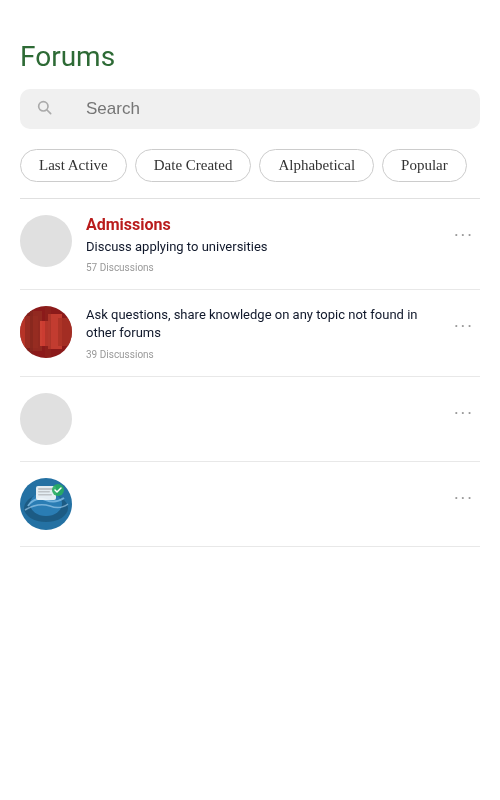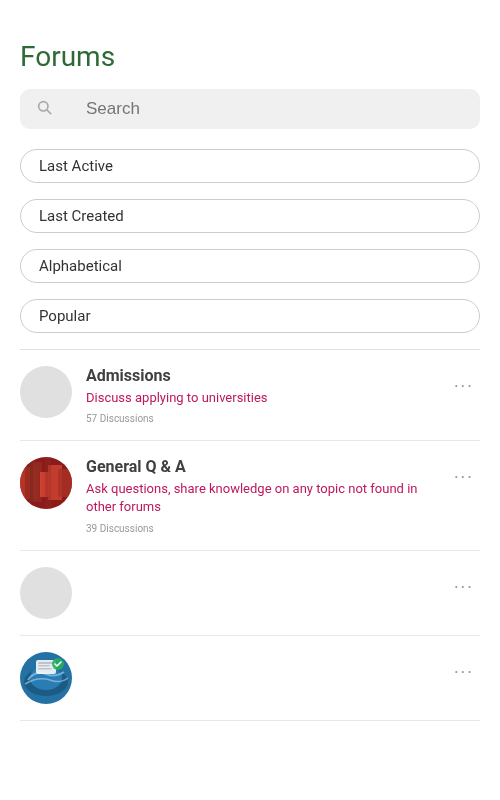--- a/index.html
+++ b/index.html
@@ -47,26 +47,27 @@
       border: none;
       background: transparent;
       font-size: 17px;
       color: #aaa;
       outline: none;
       width: 100%;
     }
 
     .filter-tabs {
       display: flex;
-      flex-direction: column;
-      gap: 16px;
+      flex-direction: row;
+      gap: 8px;
       overflow-x: auto;
       padding-bottom: 12px;
       margin-bottom: 4px;
       scrollbar-width: none;
+      font-family: Liberation Serif, serif;
     }
 
     .filter-tabs::-webkit-scrollbar {
       display: none;
     }
 
     .filter-tab {
       flex-shrink: 0;
       border: 1.5px solid #ccc;
       border-radius: 20px;
@@ -120,27 +121,27 @@
     }
 
     .forum-content {
       flex: 1;
       padding-right: 40px;
     }
 
     .forum-title {
       font-size: 16px;
       font-weight: 700;
-      color: #404040;
+      color: #b91c1c;
       margin-bottom: 4px;
     }
 
     .forum-desc {
       font-size: 13px;
-      color: #be185d;
+      color: #0f172a;
       line-height: 1.4;
       margin-bottom: 6px;
     }
 
     .forum-count {
       font-size: 10px;
       color: #999;
     }
 
     .more-btn {
@@ -166,21 +167,21 @@
       <svg width="16" height="16" viewBox="0 0 24 24" fill="none" stroke="#aaa" stroke-width="2.5" stroke-linecap="round" stroke-linejoin="round">
         <circle cx="11" cy="11" r="7"></circle>
         <line x1="16.5" y1="16.5" x2="22" y2="22"></line>
       </svg>
     </span>
     <input class="search-input" type="text" placeholder="Search" style="">
   </div>
 
   <div class="filter-tabs">
     <div class="filter-tab">Last Active</div>
-    <div class="filter-tab">Last Created</div>
+    <div class="filter-tab">Date Created</div>
     <div class="filter-tab">Alphabetical</div>
     <div class="filter-tab">Popular</div>
   </div>
 
   <div class="divider"></div>
 
   <div class="forum-list">
 
     <div class="forum-item">
       <div class="forum-avatar-placeholder"></div>
@@ -199,21 +200,20 @@
           <rect x="0" y="10" width="18" height="32" fill="#c0392b" opacity="0.8"></rect>
           <rect x="10" y="5" width="12" height="40" fill="#922B21" opacity="0.9"></rect>
           <rect x="20" y="15" width="10" height="25" fill="#E74C3C" opacity="0.7"></rect>
           <rect x="28" y="8" width="14" height="35" fill="#CB4335" opacity="0.85"></rect>
           <rect x="38" y="12" width="14" height="28" fill="#A93226" opacity="0.8"></rect>
           <rect x="5" y="0" width="8" height="52" fill="#7B241C" opacity="0.5"></rect>
           <rect x="25" y="0" width="6" height="52" fill="#922B21" opacity="0.4"></rect>
         </svg>
       </div>
       <div class="forum-content">
-        <div class="forum-title">General Q &amp; A</div>
         <div class="forum-desc">Ask questions, share knowledge on any topic not found in other forums</div>
         <div class="forum-count">39 Discussions</div>
       </div>
       <div class="more-btn">···</div>
     </div>
 
     <div class="forum-item">
       <div class="forum-avatar-placeholder"></div>
       <div class="more-btn">···</div>
     </div>

